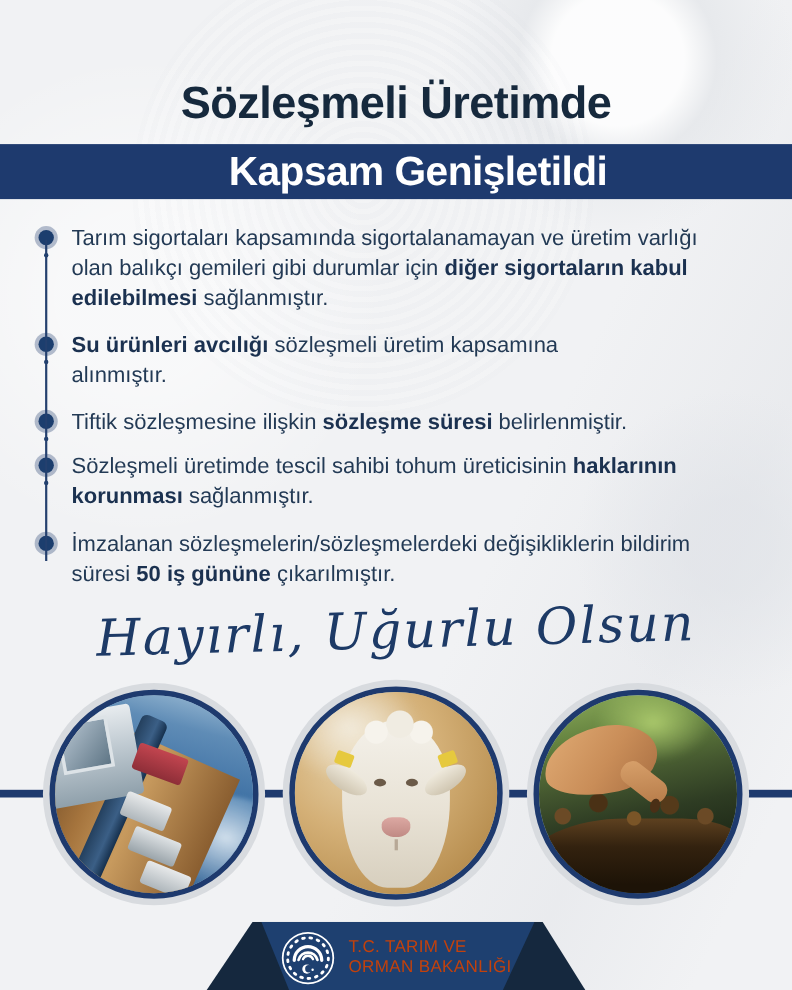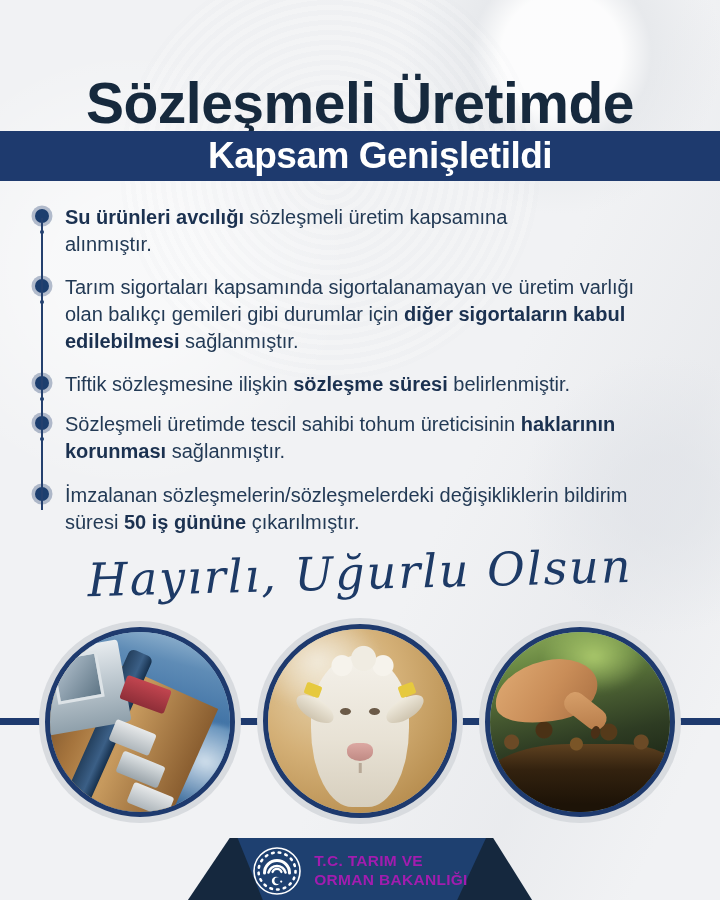--- a/index.html
+++ b/index.html
@@ -18,21 +18,21 @@
       radial-gradient(circle at 92% 55%, rgba(223,226,231,.6) 0 40px, transparent 140px),
       linear-gradient(115deg, rgba(255,255,255,.0) 60%, rgba(226,228,232,.5) 78%, rgba(255,255,255,0) 92%);
   }
   .bg-rings{ position:absolute; left:120px; top:-40px; width:420px; height:420px; border-radius:50%;
     background:repeating-radial-gradient(circle at 50% 50%, rgba(255,255,255,.5) 0 5px, rgba(214,218,224,.25) 5px 10px);
     opacity:.25; pointer-events:none;
   }
 
   .page-title{
     position:absolute; top:70px; left:0; width:100%;
-    text-align:center; font-size:57px; font-weight:800; letter-spacing:-.5px;
+    text-align:center; font-size:41px; font-weight:800; letter-spacing:-.5px;
     color:#16293d;
   }
   .subtitle-banner{
     position:absolute; top:131px; left:0; width:100%; height:50px;
     background:#1e3a6e; display:flex; align-items:center; justify-content:center;
   }
   .subtitle-banner span{
     color:#ffffff; font-size:37px; font-weight:800; letter-spacing:-.5px;margin-left:40px;
   }
 
@@ -147,21 +147,21 @@
   .seed{ left:56%; top:52%; width:9px; height:13px; background:#4a2f16; border-radius:50%; transform:rotate(15deg); }
 
   
   .footer-wrap{ position:absolute; left:0; bottom:0; width:720px; height:62px; }
   .footer-outer{ position:absolute; inset:0; background:#15283e;
     clip-path:polygon(31.9% 0, 68.5% 0, 73.9% 100%, 26.1% 100%); }
   .footer-inner{ position:absolute; inset:0; background:#1e4070;
     clip-path:polygon(33% 0, 67.5% 0, 63.5% 100%, 36.5% 100%); }
   .footer-content{ position:absolute; inset:0; display:flex; align-items:center; justify-content:center; gap:12px; padding-top:4px; }
   .ministry-logo{ width:50px; height:50px; flex:none; }
-  .footer-text{ color:#a21caf; font-weight:700; font-size:15.5px; line-height:1.22; letter-spacing:.3px; }
+  .footer-text{ color:#c2410c; font-weight:400; font-size:15.5px; line-height:1.22; letter-spacing:.3px; }
   .footer-text span{ display:block; }
 </style>
 </head>
 <body>
 
 <div class="poster">
   <div class="bg-decor"></div>
   <div class="bg-rings"></div>
 
   <h1 class="page-title">Sözleşmeli Üretimde</h1>
@@ -171,29 +171,29 @@
   </div>
 
   <div class="bullets">
     <div class="timeline-line"></div>
 
     <div class="bullet-item">
       <div class="dot-col">
         <span class="dot"></span>
         <span class="mini-dot"></span>
       </div>
+      <p class="bullet-text w2"><span>Tarım sigortaları kapsamında sigortalanamayan ve üretim varlığı olan balıkçı gemileri gibi durumlar için </span><strong>diğer sigortaların kabul edilebilmesi</strong><span> sağlanmıştır.</span></p>
+    </div>
+
+    <div class="bullet-item">
+      <div class="dot-col">
+        <span class="dot"></span>
+        <span class="mini-dot"></span>
+      </div>
       <p class="bullet-text w1"><span></span><strong>Su ürünleri avcılığı</strong><span> sözleşmeli üretim kapsamına alınmıştır.</span></p>
-    </div>
-
-    <div class="bullet-item">
-      <div class="dot-col">
-        <span class="dot"></span>
-        <span class="mini-dot"></span>
-      </div>
-      <p class="bullet-text w2"><span>Tarım sigortaları kapsamında sigortalanamayan ve üretim varlığı olan balıkçı gemileri gibi durumlar için </span><strong>diğer sigortaların kabul edilebilmesi</strong><span> sağlanmıştır.</span></p>
     </div>
 
     <div class="bullet-item">
       <div class="dot-col">
         <span class="dot"></span>
         <span class="mini-dot"></span>
       </div>
       <p class="bullet-text w3"><span>Tiftik sözleşmesine ilişkin </span><strong>sözleşme süresi</strong><span> belirlenmiştir.</span></p>
     </div>
 

